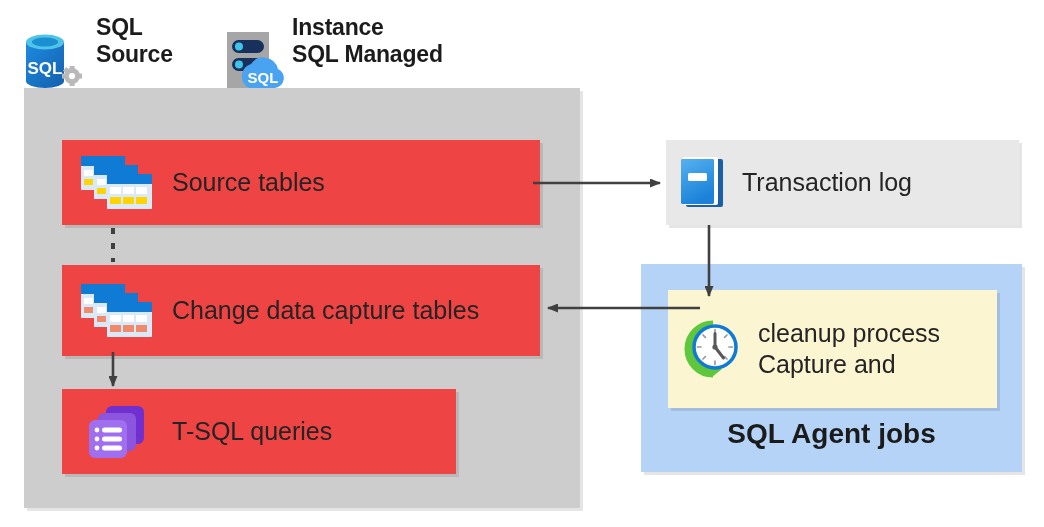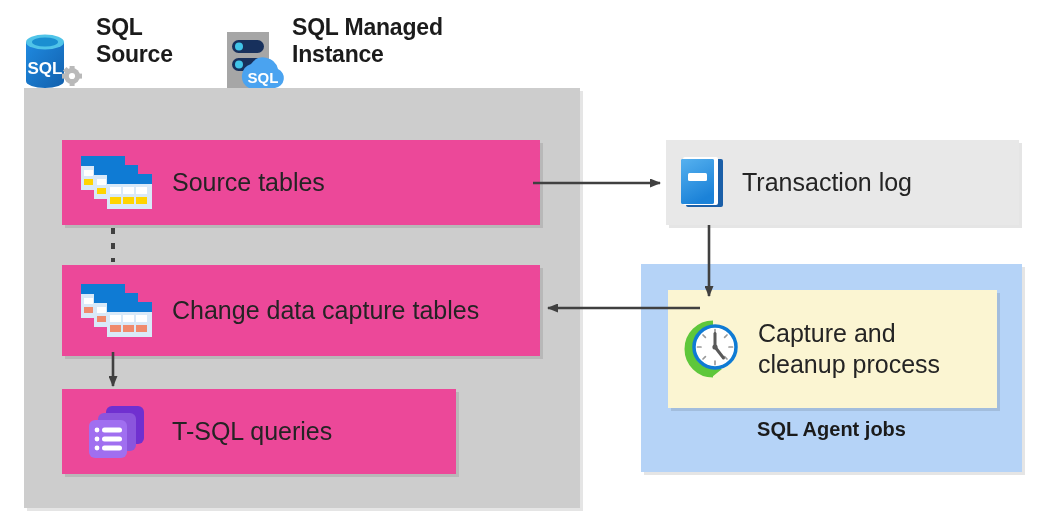--- a/index.html
+++ b/index.html
@@ -10,33 +10,33 @@
   
   .hdr-label{font-weight:bold;font-size:23px;line-height:27px;color:#1b1b1b;letter-spacing:-0.2px;}
 
   
   #host-container{left:24px;top:88px;width:556px;height:420px;background:#cdcdcd;
                   box-shadow:3px 3px 0 rgba(0,0,0,.10);}
   #agent-panel{left:641px;top:264px;width:381px;height:208px;background:#b5d3f7;
                box-shadow:3px 3px 0 rgba(0,0,0,.10);}
   #translog-box{left:666px;top:140px;width:353px;height:85px;background:#e8e8e8;
                 box-shadow:3px 3px 0 rgba(0,0,0,.10);}
-  .inner-box{background:#ec4899;box-shadow:3px 3px 0 rgba(0,0,0,.10);}
+  .inner-box{background:#ef4444;box-shadow:3px 3px 0 rgba(0,0,0,.10);}
   #box-source{left:62px;top:140px;width:478px;height:85px;}
   #box-cdc{left:62px;top:265px;width:478px;height:91px;}
   #box-tsql{left:62px;top:389px;width:394px;height:85px;}
   #capture-box{left:668px;top:290px;width:329px;height:118px;background:#fbf5d2;
                box-shadow:3px 3px 0 rgba(0,0,0,.10);}
 
   .row{display:flex;align-items:center;height:100%;}
   .row-label{font-size:25px;color:#242424;line-height:31px;}
   .icon-slot{display:flex;align-items:center;justify-content:center;flex:none;}
 
   #agent-title{left:641px;top:418px;width:381px;text-align:center;
-               font-size:20px;font-weight:bold;color:#1b1b1b;}
+               font-size:28px;font-weight:bold;color:#1b1b1b;}
 
   
   #connectors{left:0;top:0;width:1044px;height:527px;pointer-events:none;}
 </style>
 </head>
 <body>
 
 <div class="abs" id="hdr-sqlserver-icon" style="left:12px;top:26px;width:72px;height:66px;">
   <svg viewBox="0 0 72 66" width="72" height="66">
     <defs>
@@ -72,22 +72,22 @@
     <rect x="8" y="6" width="42" height="56" fill="#a6a6a6"></rect>
     <rect x="13" y="14" width="32" height="13" rx="6.5" fill="#17305c"></rect>
     <circle cx="20" cy="20.5" r="4" fill="#41c4e8"></circle>
     <rect x="13" y="32" width="32" height="13" rx="6.5" fill="#17305c"></rect>
     <circle cx="20" cy="38.5" r="4" fill="#41c4e8"></circle>
     <path d="M30 62 a13 13 0 0 1 2 -24 a15 15 0 0 1 27 5 a10 10 0 0 1 -3 19 z" fill="#4aa3f0"></path>
     <text x="44" y="57" font-family="Liberation Sans, sans-serif" font-size="15" font-weight="bold" fill="#ffffff" text-anchor="middle">SQL</text>
   </svg>
 </div>
 <div class="abs hdr-label" id="hdr-mi-text" style="left:292px;top:14px;width:230px;">
+  <div>Instance</div>
   <div>SQL Managed</div>
-  <div>Instance</div>
 </div>
 
 <div class="abs" id="host-container"></div>
 
 <div class="abs inner-box" id="box-source">
   <div class="row">
     <div class="icon-slot" style="width:110px;">
       <svg viewBox="0 0 74 60" width="74" height="60">
         <g>
           <rect x="1" y="3" width="44" height="34" fill="#d9e9f8"></rect>
@@ -201,22 +201,22 @@
             <line x1="45" y1="17" x2="42.6" y2="19.4"></line>
           <line x1="21" y1="41" x2="23.4" y2="38.6"></line>
             <line x1="45" y1="41" x2="42.6" y2="38.6"></line>
         </g>
         <line x1="33" y1="29" x2="33" y2="15.5" stroke="#595959" stroke-width="3" stroke-linecap="round"></line>
         <line x1="33" y1="29" x2="41.5" y2="40" stroke="#595959" stroke-width="3" stroke-linecap="round"></line>
         <circle cx="33" cy="29" r="2.6" fill="#595959"></circle>
       </svg>
     </div>
     <div class="row-label">
+      <div>cleanup process</div>
       <div>Capture and</div>
-      <div>cleanup process</div>
     </div>
   </div>
 </div>
 
 <div class="abs" id="agent-title">SQL Agent jobs</div>
 
 <svg class="abs" id="connectors">
   <defs>
     <marker id="ah" markerWidth="11" markerHeight="9" refX="10" refY="4.5" orient="auto" markerUnits="userSpaceOnUse">
       <path d="M0,0 L11,4.5 L0,9 z" fill="#404040"></path>

